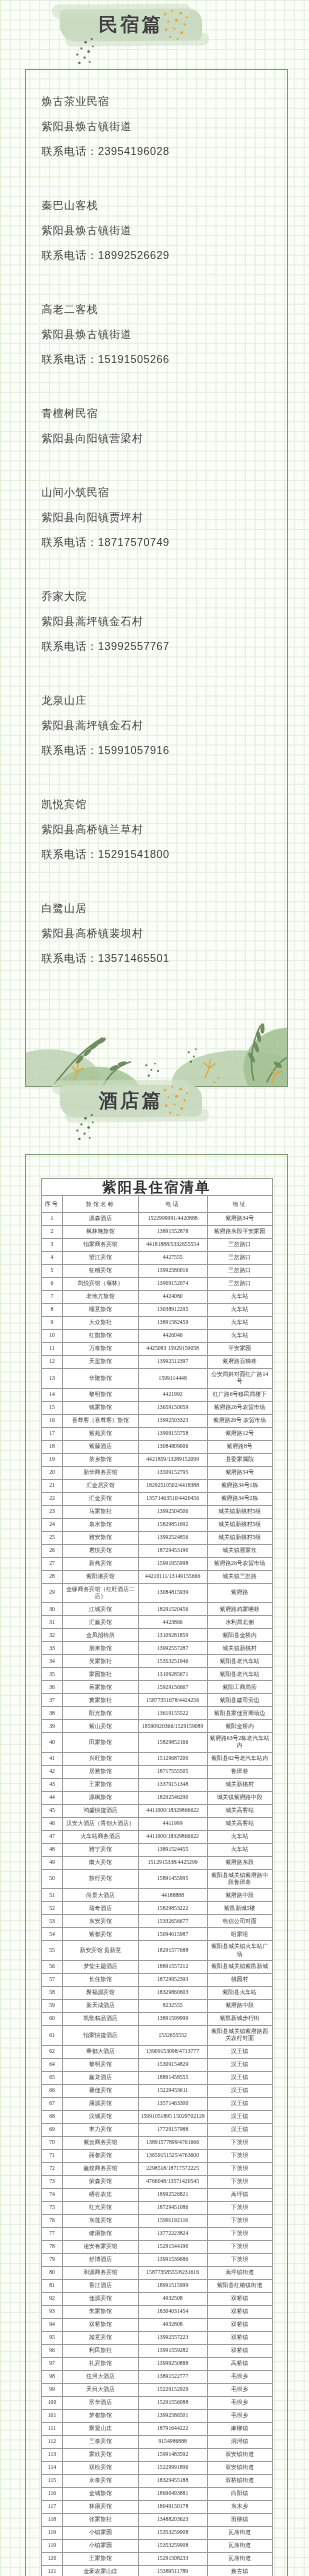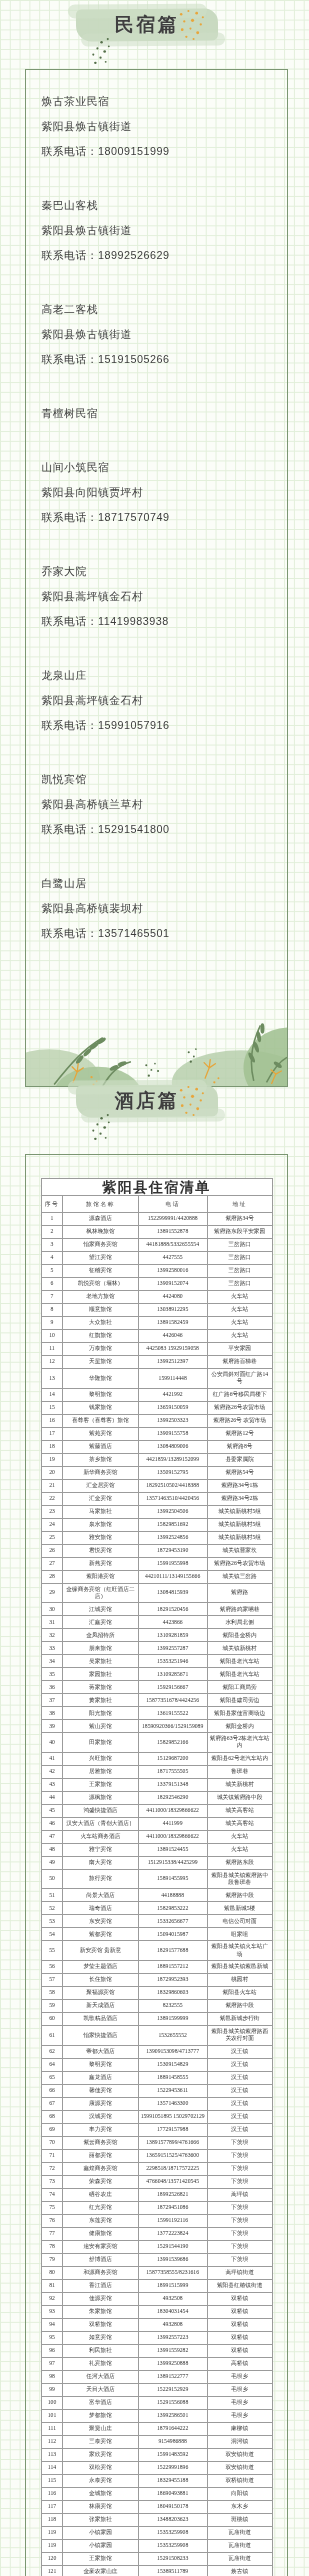--- a/index.html
+++ b/index.html
@@ -6,21 +6,21 @@
   body{
     width:309px;height:2987px;position:relative;overflow:hidden;
     background-color:#fbfdf8;
     background-image:
       linear-gradient(to right,#e2efda 0.5px,transparent 0.5px),
       linear-gradient(to bottom,#e2efda 0.5px,transparent 0.5px);
     background-size:9.8px 9.8px;
     font-family:"Liberation Sans","DejaVu Sans",sans-serif;
     color:#3c3c3c;
   }
-  .badge{position:absolute;left:16px;width:261px;height:49px;}
+  .badge{position:absolute;left:0;width:261px;height:49px;}
   .badge-minsu{top:9.3px;}
   .badge-hotel{top:1085px;}
   .brush{
     position:relative;margin:0 auto;width:142px;height:32px;
     background:rgba(198,216,190,0.95);
     border-radius:5.2px 13.4px 6.2px 15.5px;
     transform:rotate(-0.4deg);
     display:flex;align-items:center;justify-content:center;
   }
   .brush::before{
@@ -105,44 +105,45 @@
         <circle cx="16" cy="52" r="2.4"></circle>
     </g>
   </svg>
 </div>
 
 <div class="gbox box-minsu">
   <div class="entry-list">
       <div class="entry">
         <p class="e-name">焕古茶业民宿</p>
         <p class="e-addr">紫阳县焕古镇街道</p>
-        <p class="e-phone">联系电话：18009151999</p>
+        <p class="e-phone">联系电话：23954196028</p>
       </div>
       <div class="entry">
         <p class="e-name">秦巴山客栈</p>
         <p class="e-addr">紫阳县焕古镇街道</p>
         <p class="e-phone">联系电话：18992526629</p>
       </div>
       <div class="entry">
         <p class="e-name">高老二客栈</p>
         <p class="e-addr">紫阳县焕古镇街道</p>
         <p class="e-phone">联系电话：15191505266</p>
       </div>
       <div class="entry">
         <p class="e-name">青檀树民宿</p>
+        <p class="e-addr">紫阳县向阳镇营梁村</p>
       </div>
       <div class="entry">
         <p class="e-name">山间小筑民宿</p>
         <p class="e-addr">紫阳县向阳镇贾坪村</p>
         <p class="e-phone">联系电话：18717570749</p>
       </div>
       <div class="entry">
         <p class="e-name">乔家大院</p>
         <p class="e-addr">紫阳县蒿坪镇金石村</p>
-        <p class="e-phone">联系电话：11419983938</p>
+        <p class="e-phone">联系电话：13992557767</p>
       </div>
       <div class="entry">
         <p class="e-name">龙泉山庄</p>
         <p class="e-addr">紫阳县蒿坪镇金石村</p>
         <p class="e-phone">联系电话：15991057916</p>
       </div>
       <div class="entry">
         <p class="e-name">凯悦宾馆</p>
         <p class="e-addr">紫阳县高桥镇兰草村</p>
         <p class="e-phone">联系电话：15291541800</p>

